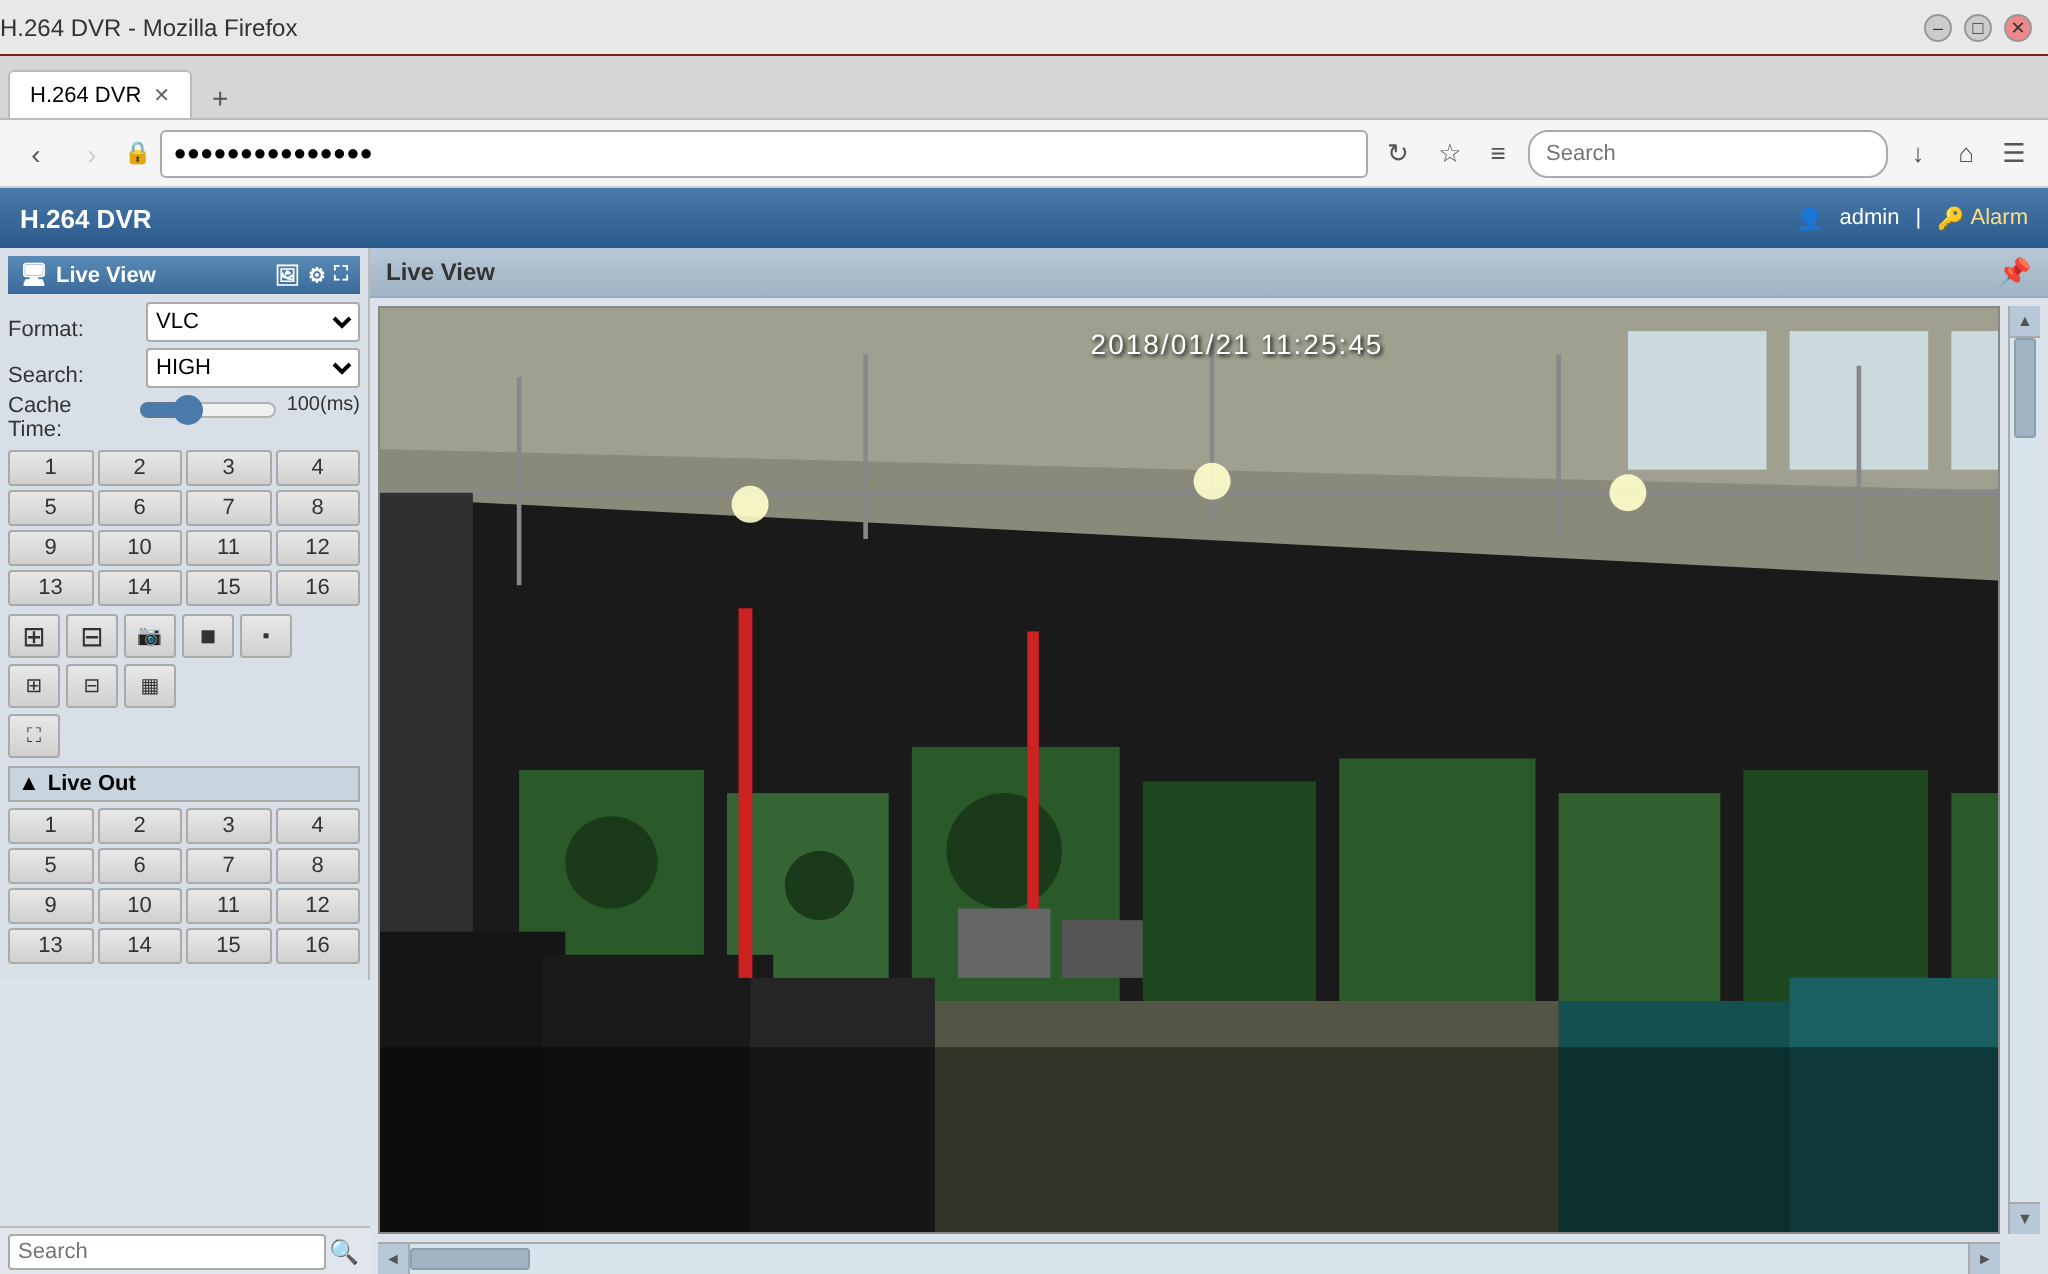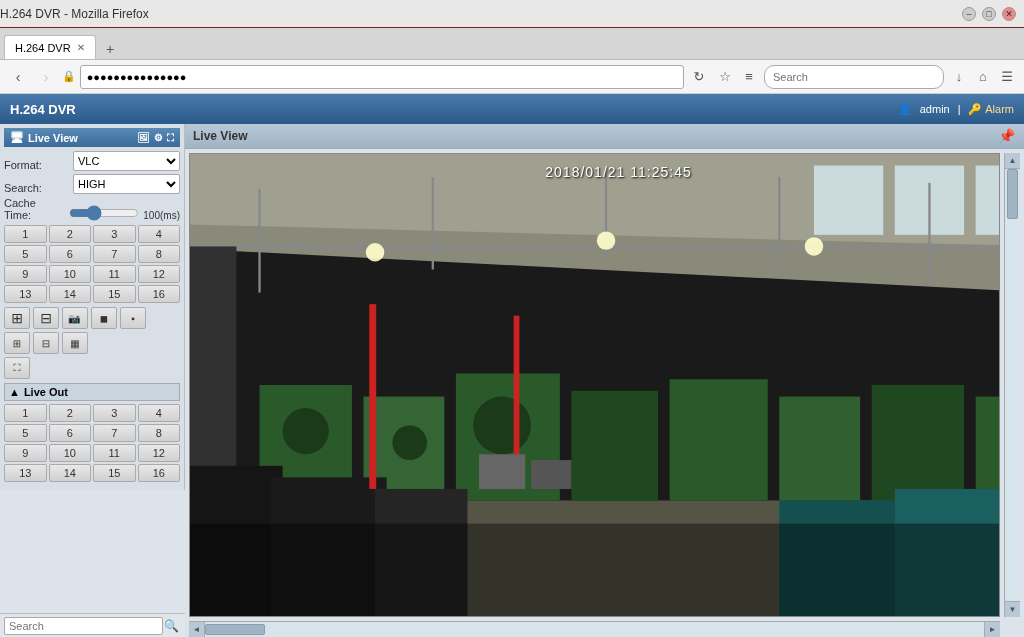--- a/index.html
+++ b/index.html
@@ -218,21 +218,21 @@
     .sidebar-select {
       flex: 1;
       height: 20px;
       font-size: 11px;
       border: 1px solid #aaa;
       background: #fff;
       border-radius: 2px;
     }
     .cache-row {
       display: flex;
-      align-items: flex-end;
+      align-items: flex-start;
       margin-bottom: 4px;
       gap: 4px;
     }
     .cache-label { font-size: 11px; color: #333; }
     .cache-slider {
       flex: 1;
       height: 16px;
       accent-color: #4a7aab;
     }
     .cache-val { font-size: 10px; color: #333; }

